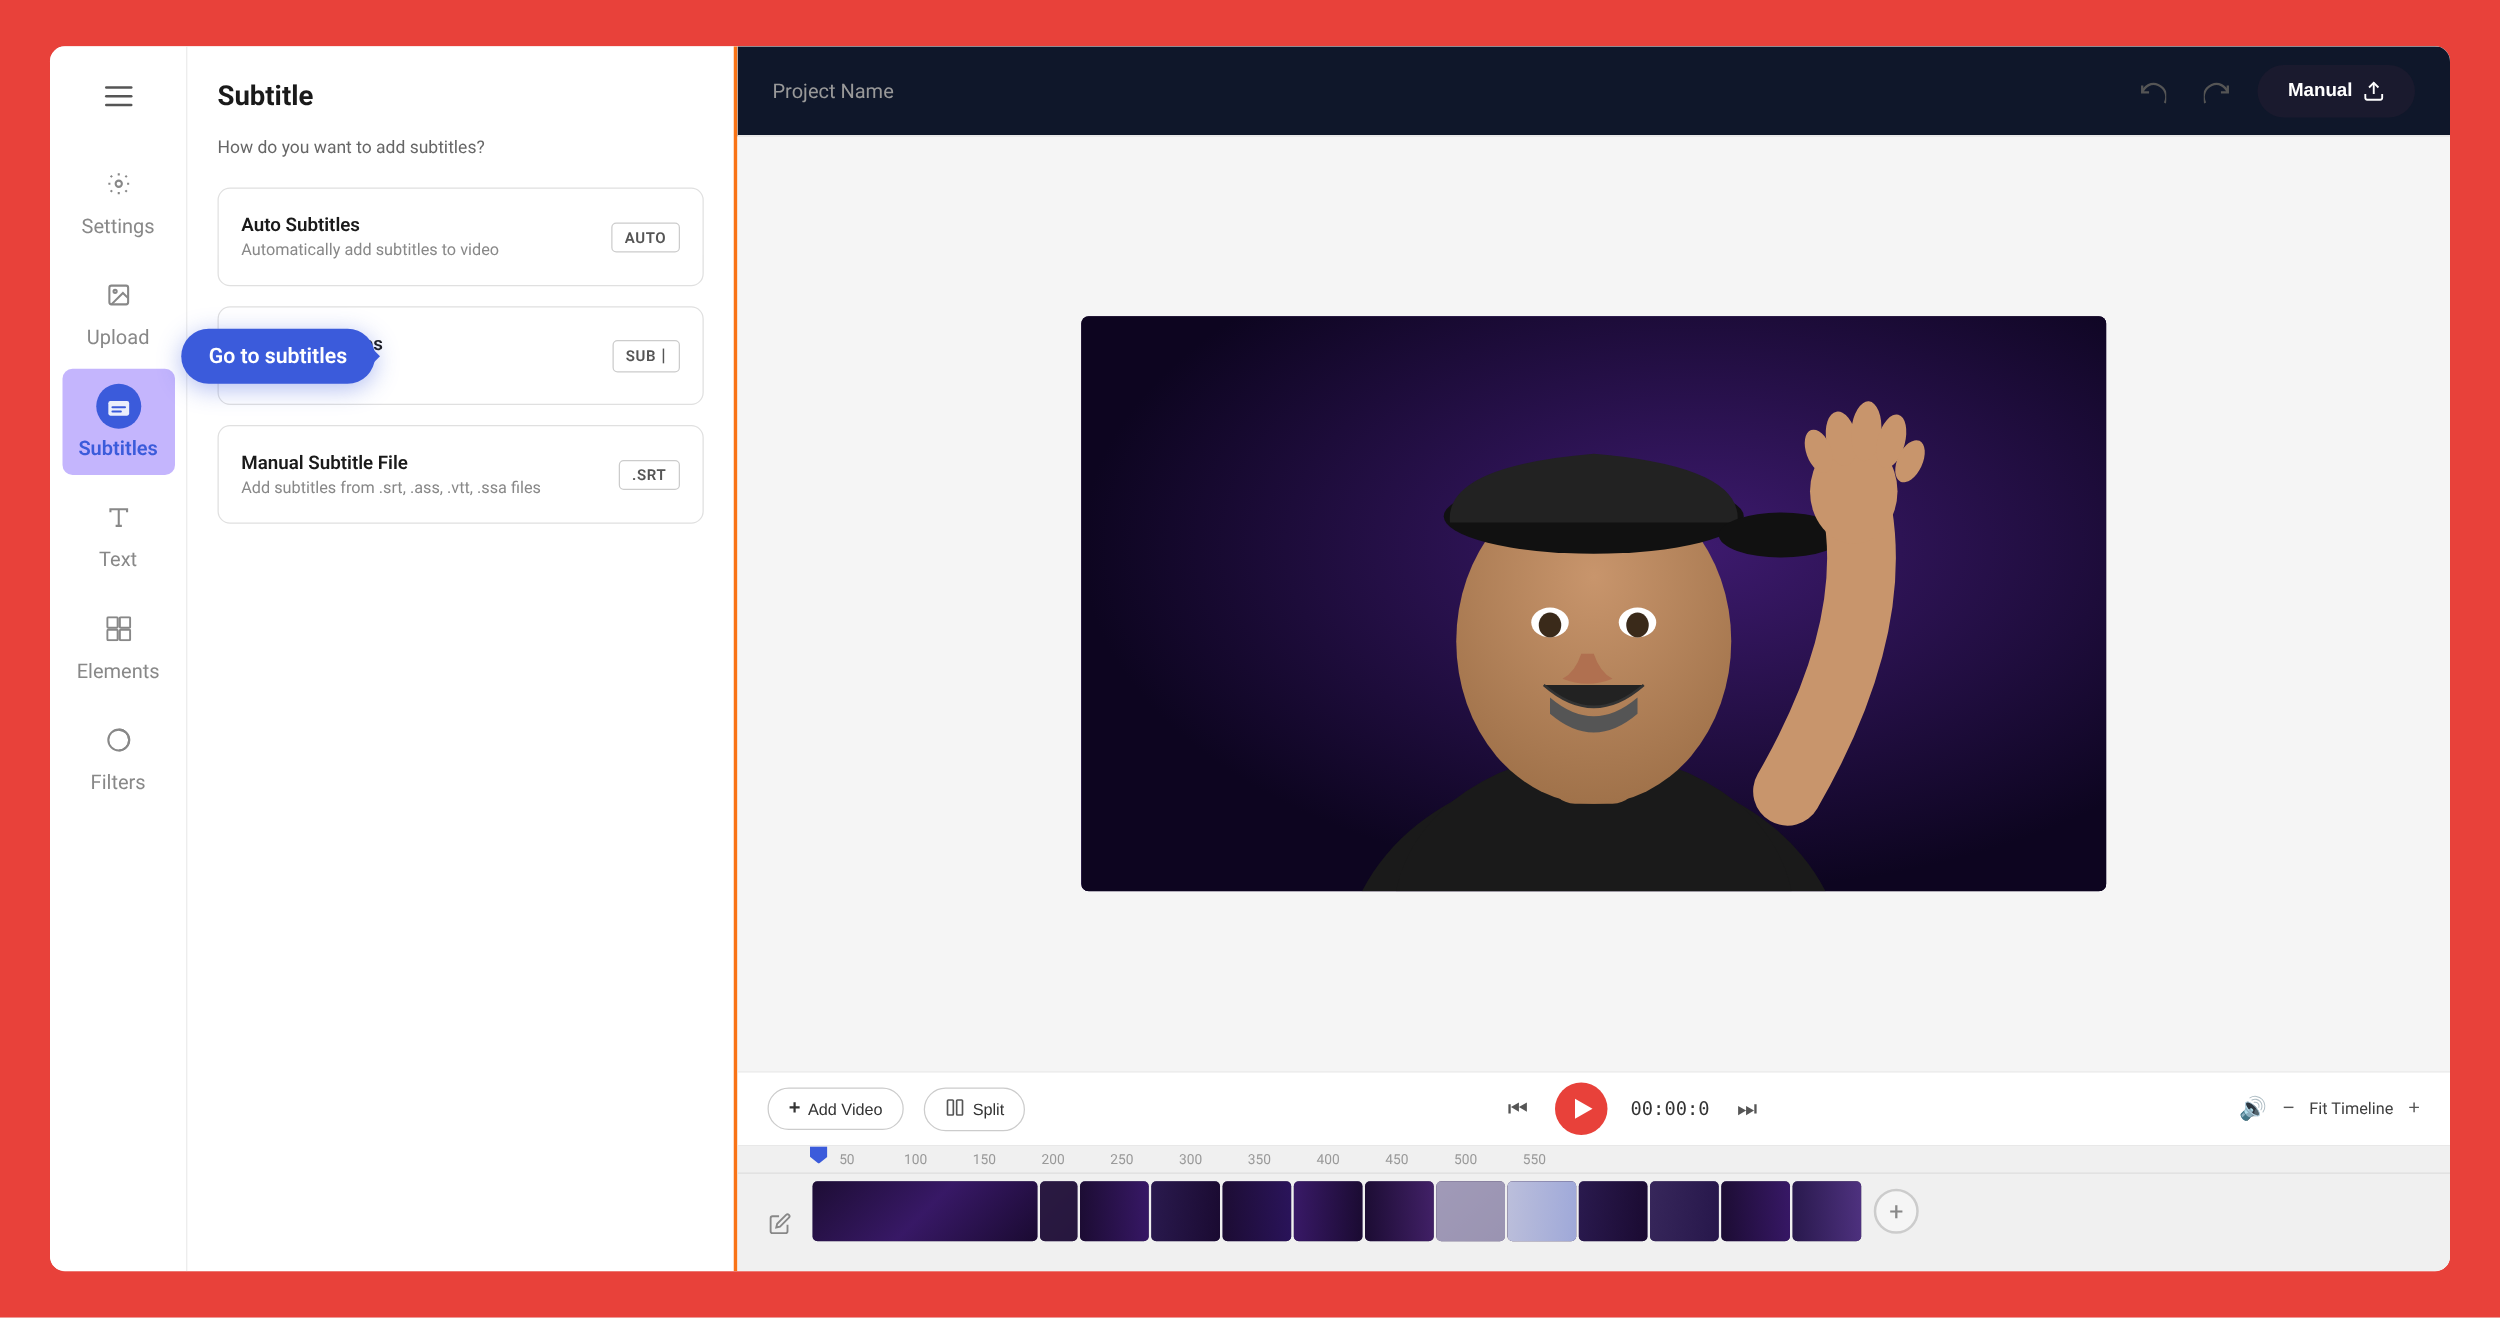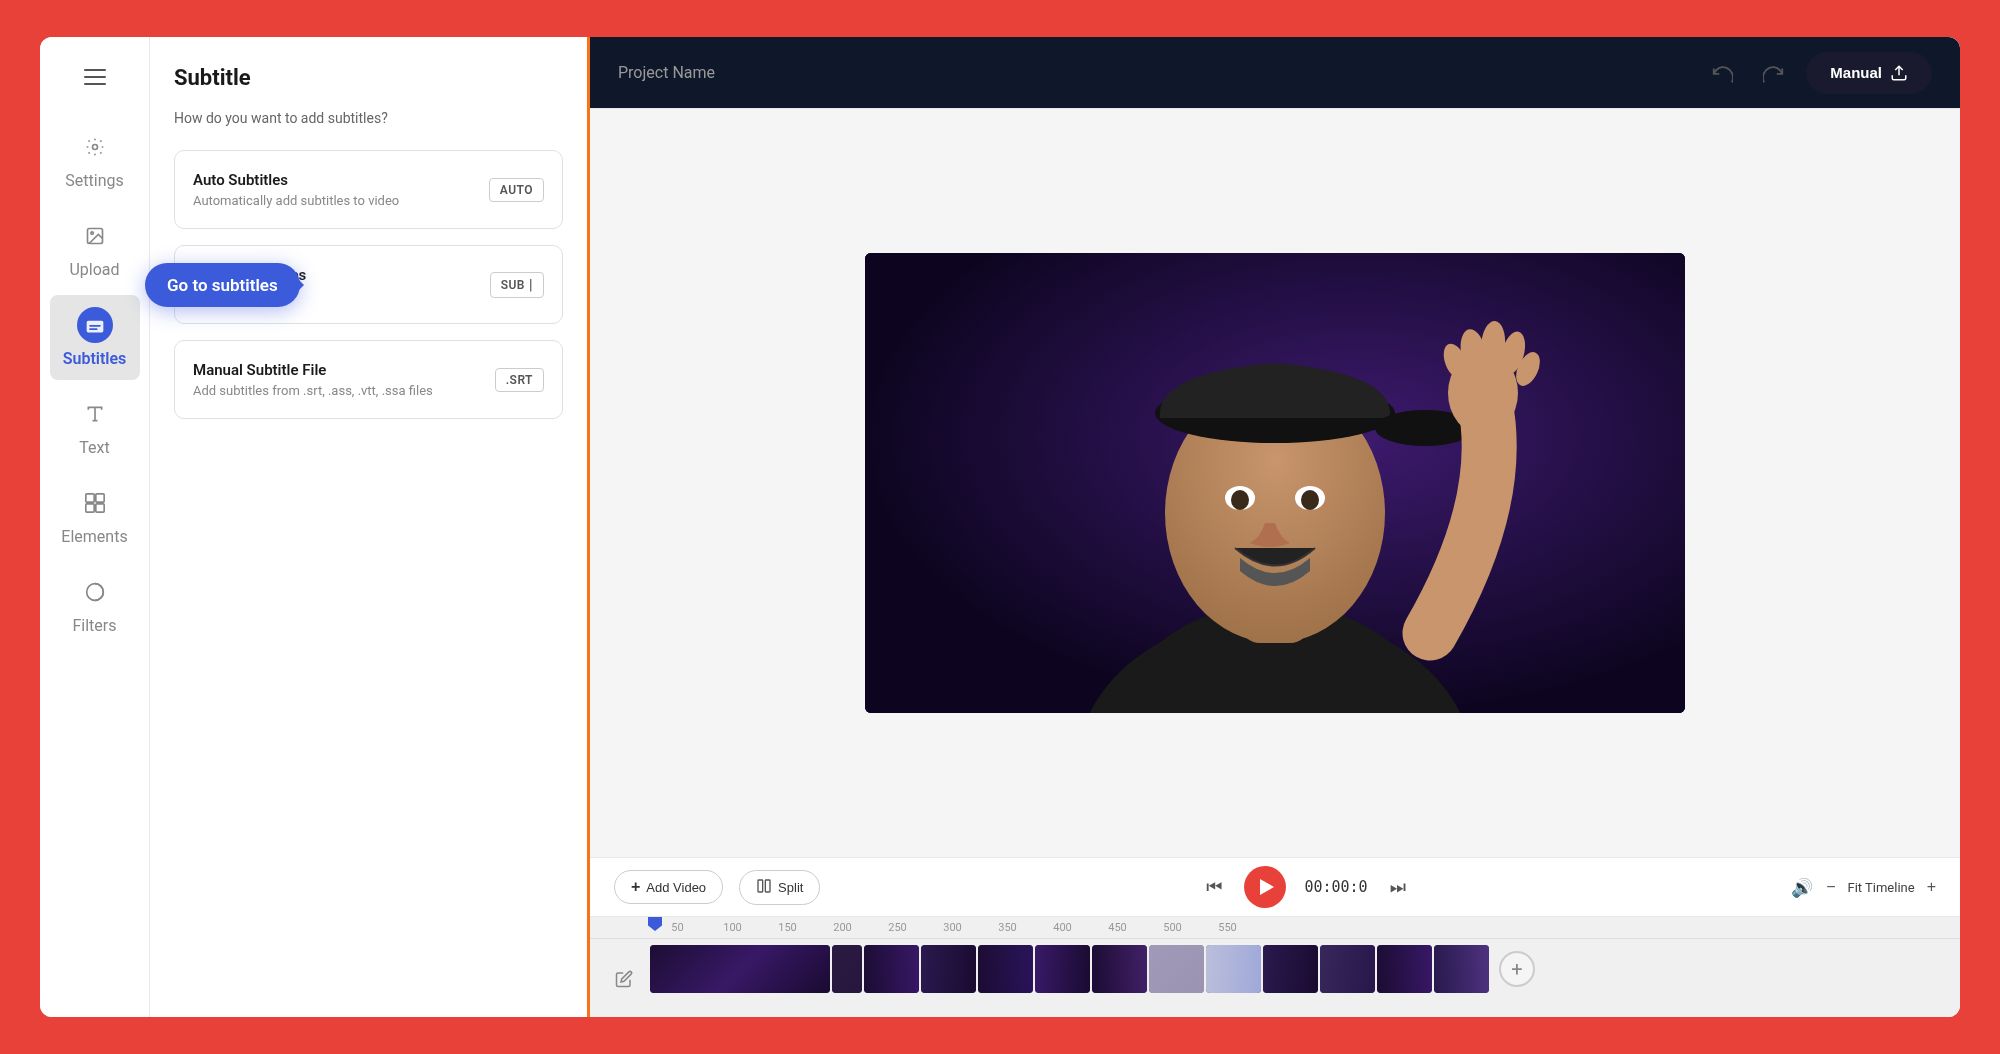--- a/index.html
+++ b/index.html
@@ -58,21 +58,21 @@
       align-items: center;
       justify-content: center;
       width: 90px;
       padding: 12px 8px;
       cursor: pointer;
       border-radius: 8px;
       gap: 6px;
       margin-bottom: 4px;
     }
     .sidebar-item.active {
-      background: #e5e5e5;
+      background: #c4b5fd;
     }
     .sidebar-icon {
       width: 36px;
       height: 36px;
       display: flex;
       align-items: center;
       justify-content: center;
       border-radius: 50%;
     }
     .sidebar-item.active .sidebar-icon {

